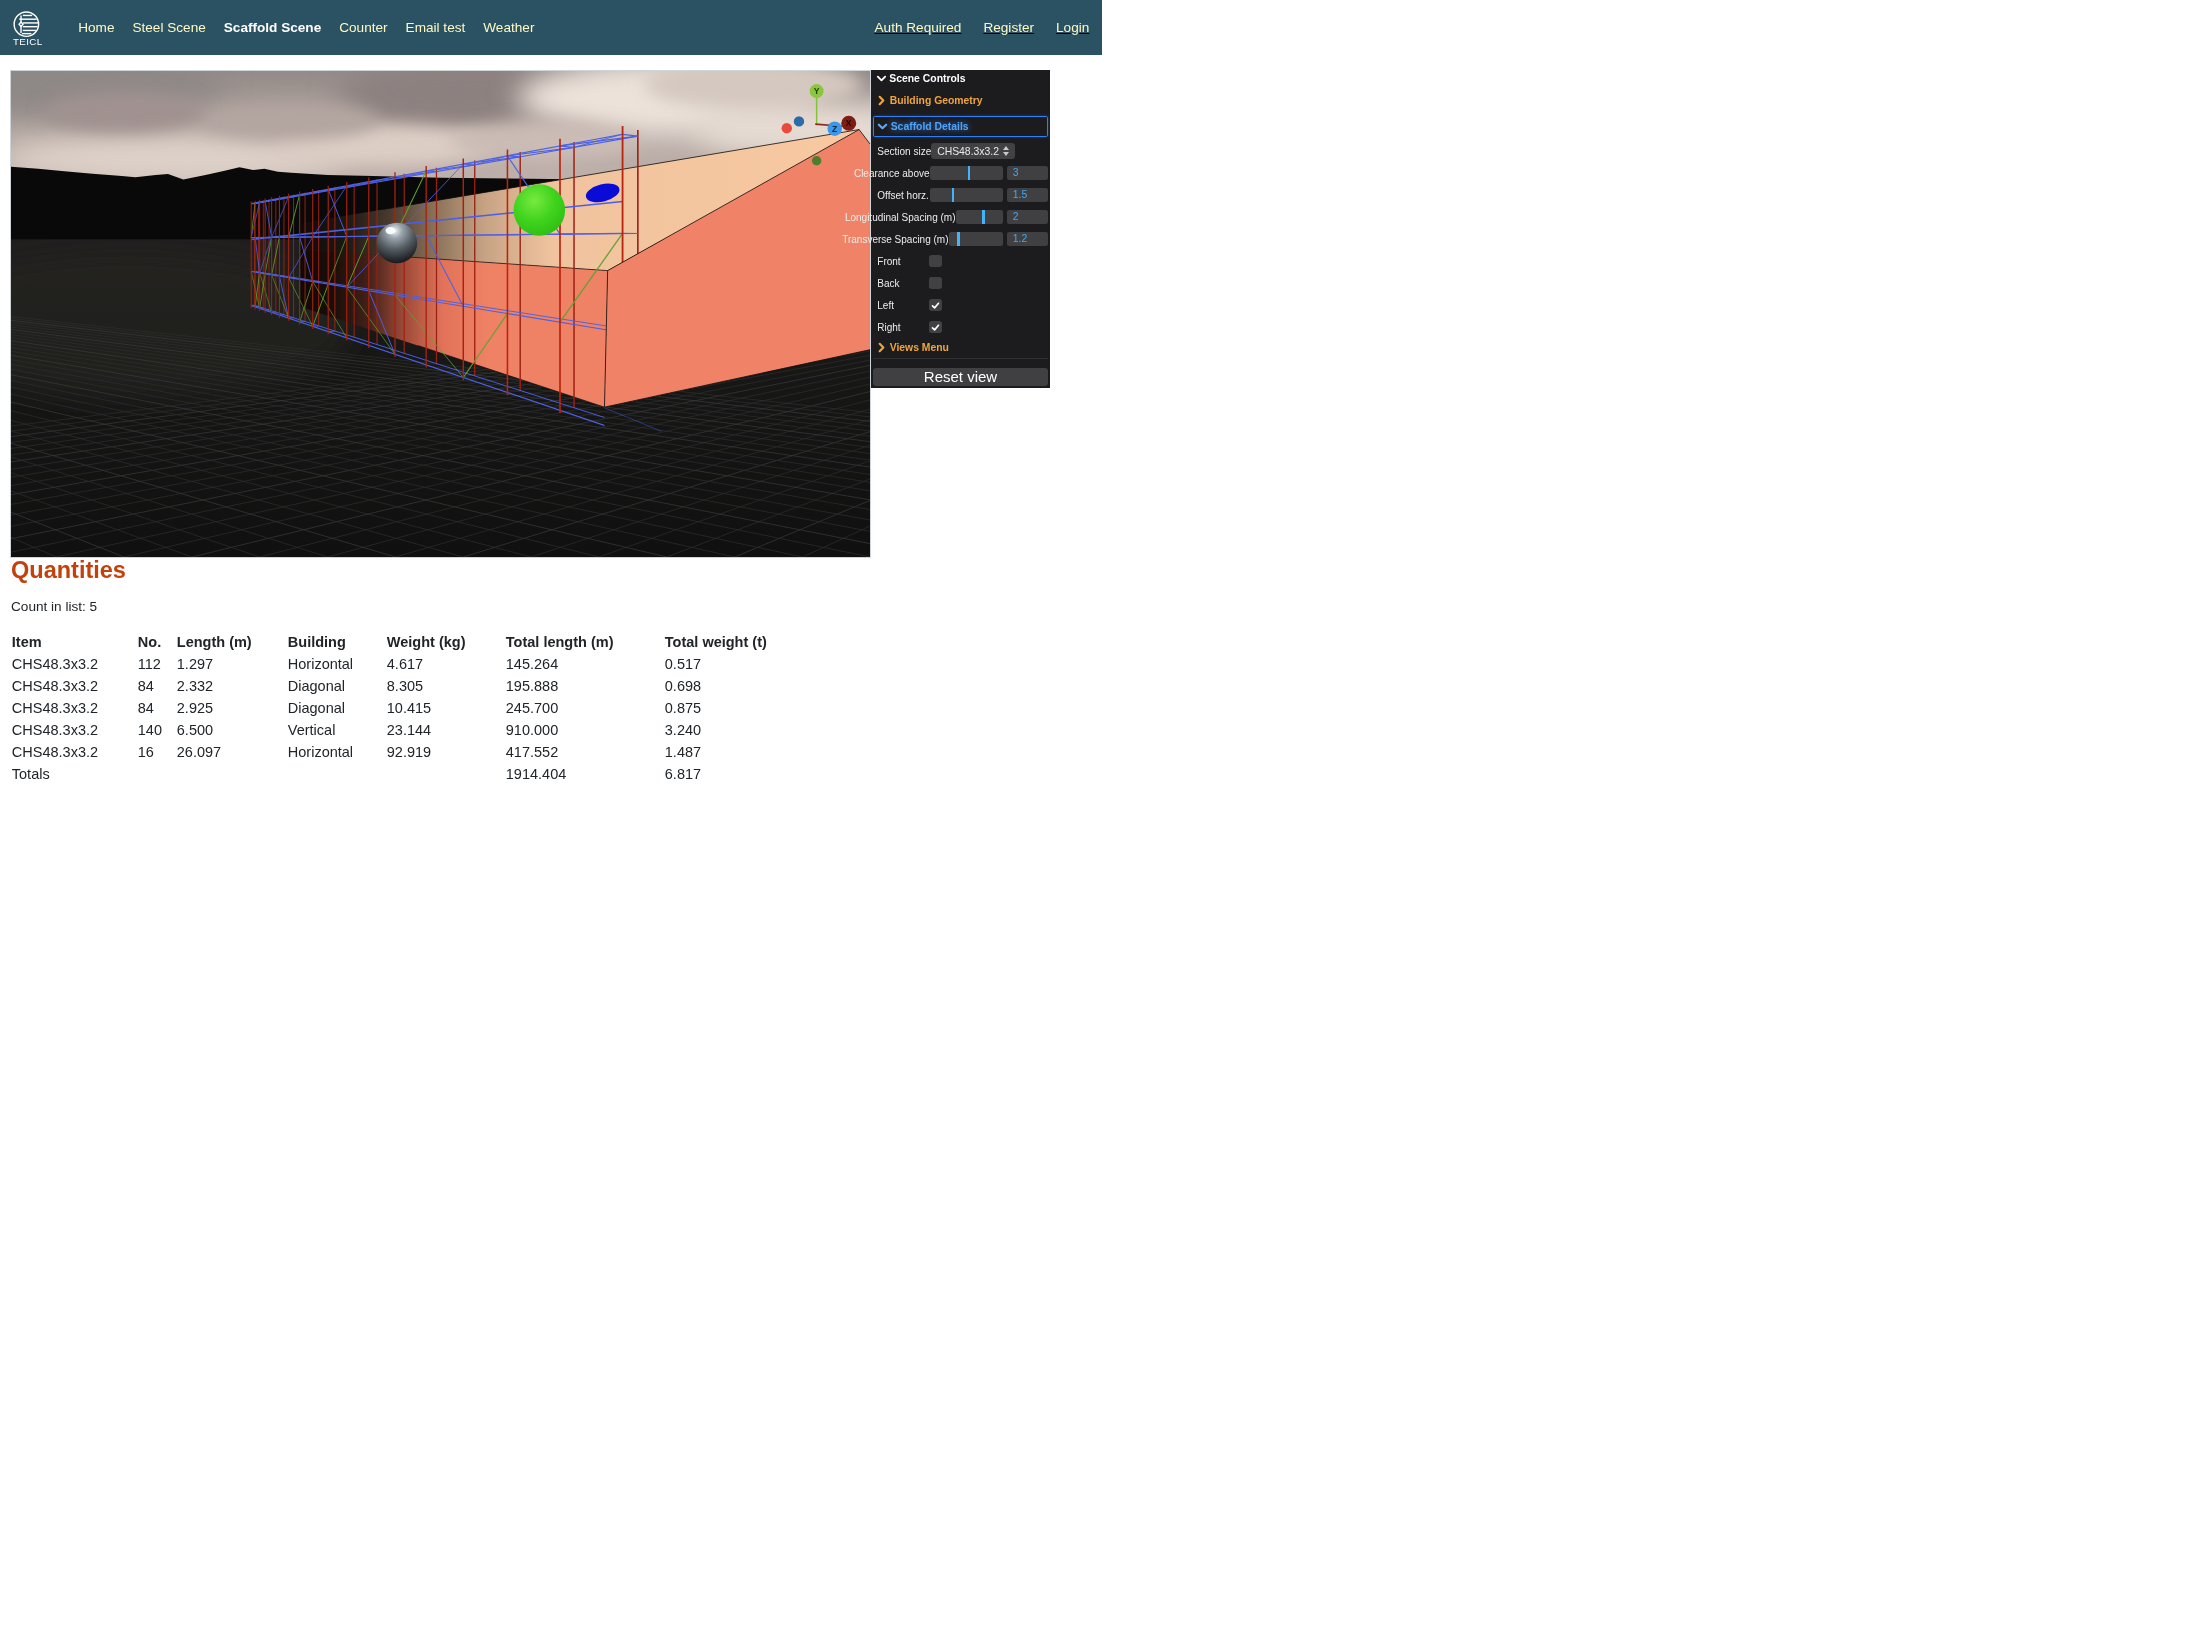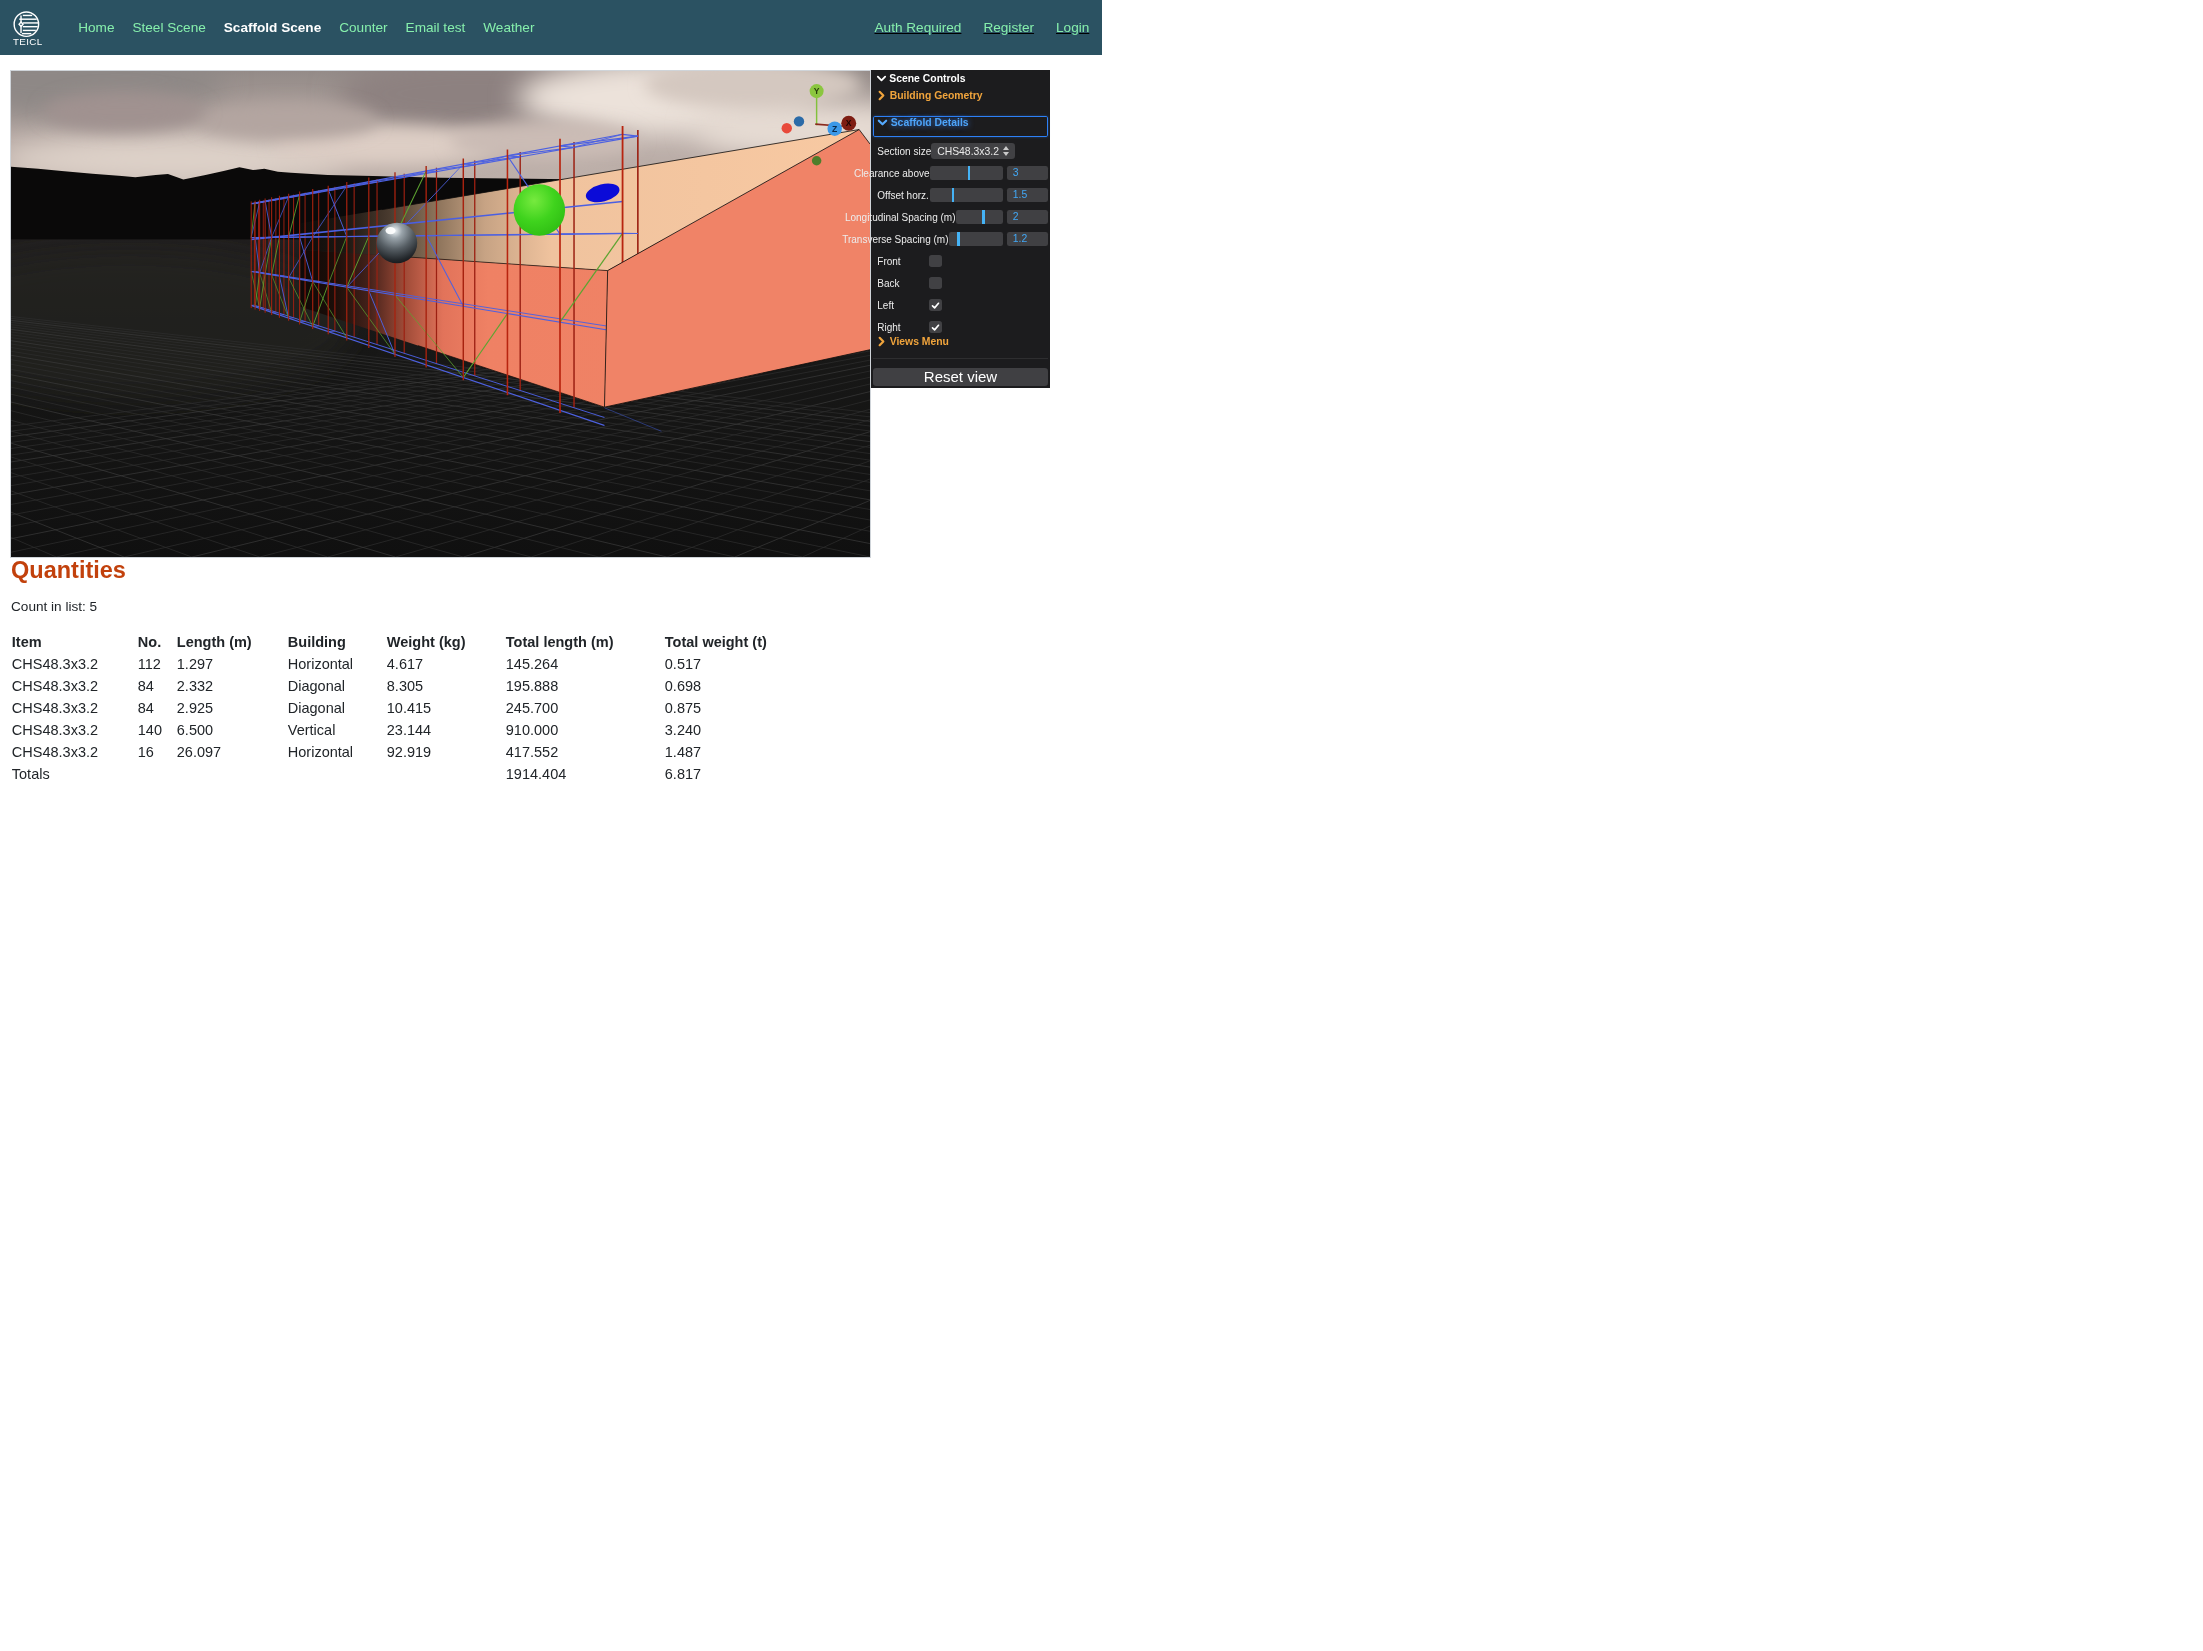--- a/index.html
+++ b/index.html
@@ -1,28 +1,28 @@
 <!DOCTYPE html>
 <html style="font-size:14.5px"><head><meta charset="utf-8"><title>Scaffold Scene</title>
 <style>
 * { box-sizing: border-box; margin:0; padding:0; }
 html,body { width:1102px; height:826px; background:#fff; font-family:"Liberation Sans", sans-serif; position:relative; overflow:hidden; }
 .navbar { position:absolute; left:0; top:0; width:1102px; height:55px; background:#2b5262; display:flex; align-items:center; padding:0 12.7px; }
 .brand { display:flex; align-items:flex-start; margin-right:23.5px; margin-top:3.6px; }
 .nav { display:flex; align-items:center; height:100%; flex:1; }
-.nav a { color:#86efac; font-size:13.6px; text-decoration:none; padding:0 9px; }
+.nav a { color:#fef9c3; font-size:13.6px; text-decoration:none; padding:0 9px; }
 .nav a.active { color:#fff; font-weight:bold; }
 .nav .right { margin-left:auto; display:flex;text-decoration:underline; }
 .nav .right a { padding:0 11px; }
 .nav .right a:last-child { padding-right:0; }
 .canvasbox { position:absolute; left:10px; top:70px; width:861px; height:488px; border:0.9px solid #cfd4d9; }
 .canvasbox svg { display:block; }
 .gui { position:absolute; left:871px; top:70px; width:179px; background:#1c1c1e; color:#ececec; font-size:10px; padding:0 1.8px 2.7px 1.8px; }
 .gui .title { display:flex; align-items:center; font-size:10.4px; font-weight:bold; color:#fff; padding:3.6px 3.6px 2.7px 3.2px; height:16.3px; }
-.gui .folder { display:flex; font-size:10.4px; font-weight:bold; color:#f0a43c; height:22px; padding-left:3.6px; margin-top:3.6px; }
+.gui .folder { display:flex; align-items:center; font-size:10.4px; font-weight:bold; color:#f0a43c; height:22px; padding-left:3.6px; margin-top:3.6px; }
 .gui .folder.vm { margin-top:-1.8px; }
 .gui .folder.sel { color:#4da4f9; border:1.1px solid #2d80f6; border-radius:1.8px; box-shadow:0 0 2.7px rgba(47,129,247,.4); margin:4.5px 0 1.8px 0; height:21px; text-shadow:0 0 6.3px rgba(59,130,246,.9); }
 .gui .row { display:flex; align-items:center; height:22px; padding:0 0.7px 0 4.5px;justify-content:flex-end; }
 .gui .lbl { flex:1 1 auto; white-space:nowrap; color:#ececec; }
 .gui .sel-dd { width:85px; height:15.4px; background:#414144; border-radius:3.2px; color:#e8e8e8; display:flex; align-items:center; justify-content:center; gap:3.6px; font-size:10.4px; }
 .gui .trk { position:relative; height:14.5px; background:#404043; border-radius:2.3px; flex:0 0 auto; }
 .gui .thumb { position:absolute; top:0; width:2.5px; height:14.5px; background:#45b3f6; }
 .gui .val { width:41px; height:14.5px; background:#404043; border-radius:2.3px; color:#41a7f5; line-height:14.5px; padding-left:6.3px; margin-left:4px; flex:0 0 auto; font-size:10.4px; }
 .gui .cb { width:12.7px; height:12.7px; background:#414144; border-radius:2.7px; display:flex; align-items:center; justify-content:center; margin-right:106px; }
 .gui .resetwrap { border-top:0.9px solid #2e2e30; margin-top:0px; padding:8.4px 0.5px 0 0.5px; }

